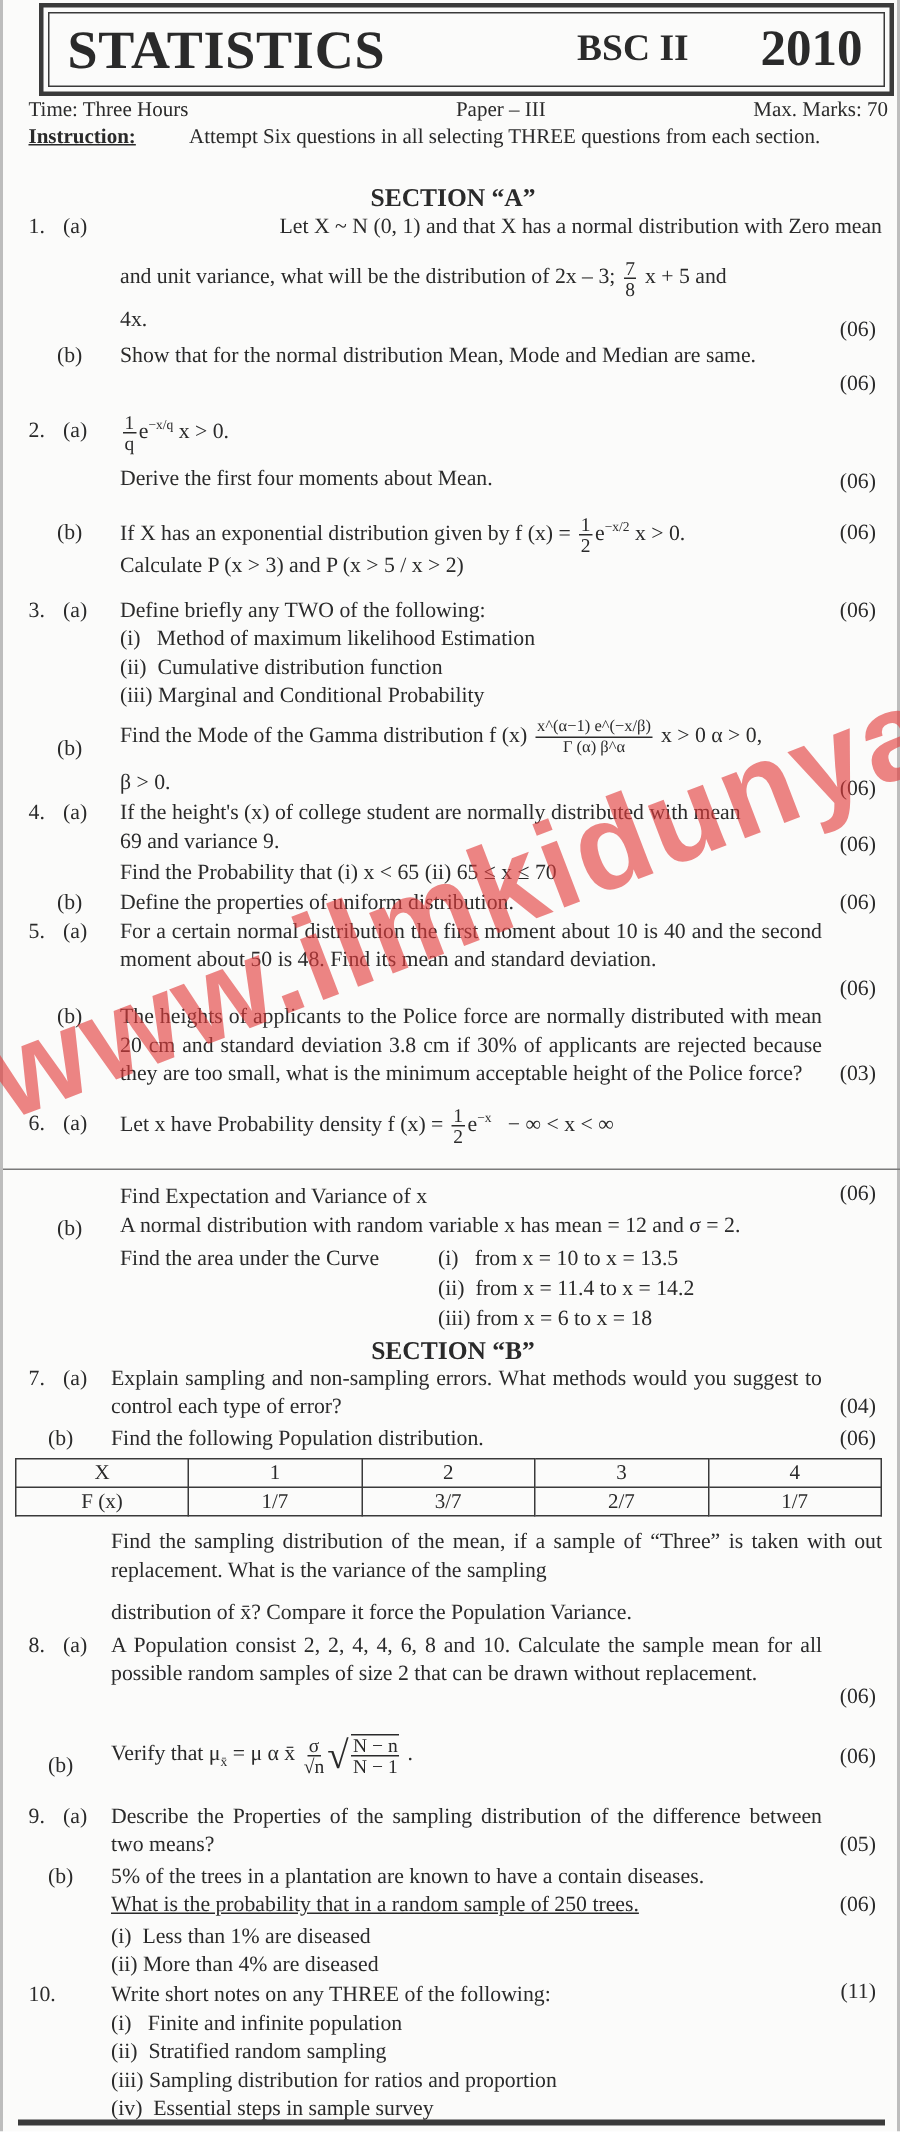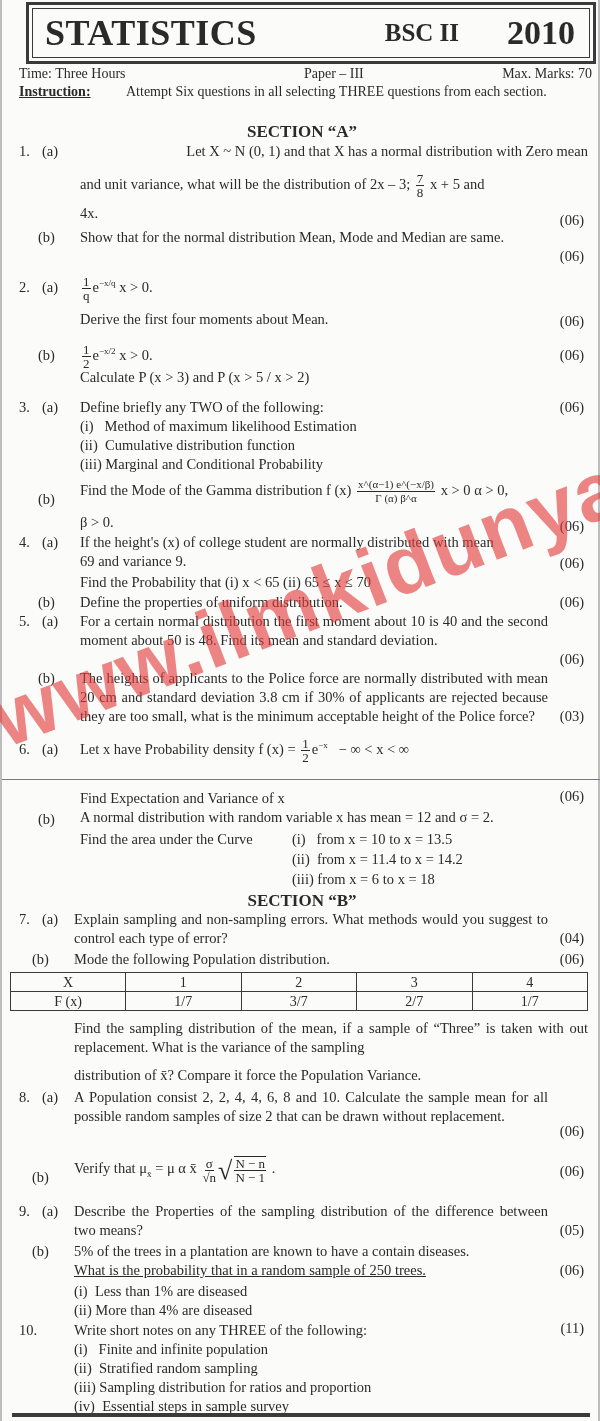--- a/index.html
+++ b/index.html
@@ -131,20 +131,21 @@
       <span class="frac">
           <span class="num">1</span>
           <span>q</span>
         </span><span>e</span><sup>−x/q</sup>
       <span>x &gt; 0.</span>
     </div>
     <div class="line" style="top:310px;">Derive the first four moments about Mean.</div>
     <span class="q marks" style="top:312px;">(06)</span>
     <span class="q qpart" style="top:346px; left:36px;">(b)</span>
     <div class="line" style="top:342px;">
+      <span>If X has an exponential distribution given by f (x) =</span>
       <span class="frac">
           <span class="num">1</span>
           <span>2</span>
         </span><span>e</span><sup>−x/2</sup>
       <span>x &gt; 0.</span>
     </div>
     <span class="q marks" style="top:346px;">(06)</span>
     <div class="line" style="top:368px;">Calculate P (x &gt; 3) and P (x &gt; 5 / x &gt; 2)</div>
   </div>
 
@@ -214,21 +215,21 @@
   </div>
 
   <div class="section-title" style="top:891px;">SECTION “B”</div>
 
   <div>
     <span class="q qnum" style="top:910px;">7.</span>
     <span class="q qpart" style="top:910px; left:40px;">(a)</span>
     <div class="q qtext" style="top:910px; padding-right:40px; left:72px; width:514px;">Explain sampling and non-sampling errors. What methods would you suggest to control each type of error?</div>
     <span class="q marks" style="top:929px;">(04)</span>
     <span class="q qpart" style="top:950px; left:30px;">(b)</span>
-    <div class="line" style="top:950px; left:72px;">Mode the following Population distribution.</div>
+    <div class="line" style="top:950px; left:72px;">Find the following Population distribution.</div>
     <span class="q marks" style="top:950px;">(06)</span>
 
     <table class="pop">
       <tbody>
           <tr>
         <td>X</td>
         <td>1</td>
         <td>2</td>
         <td>3</td>
         <td>4</td>

